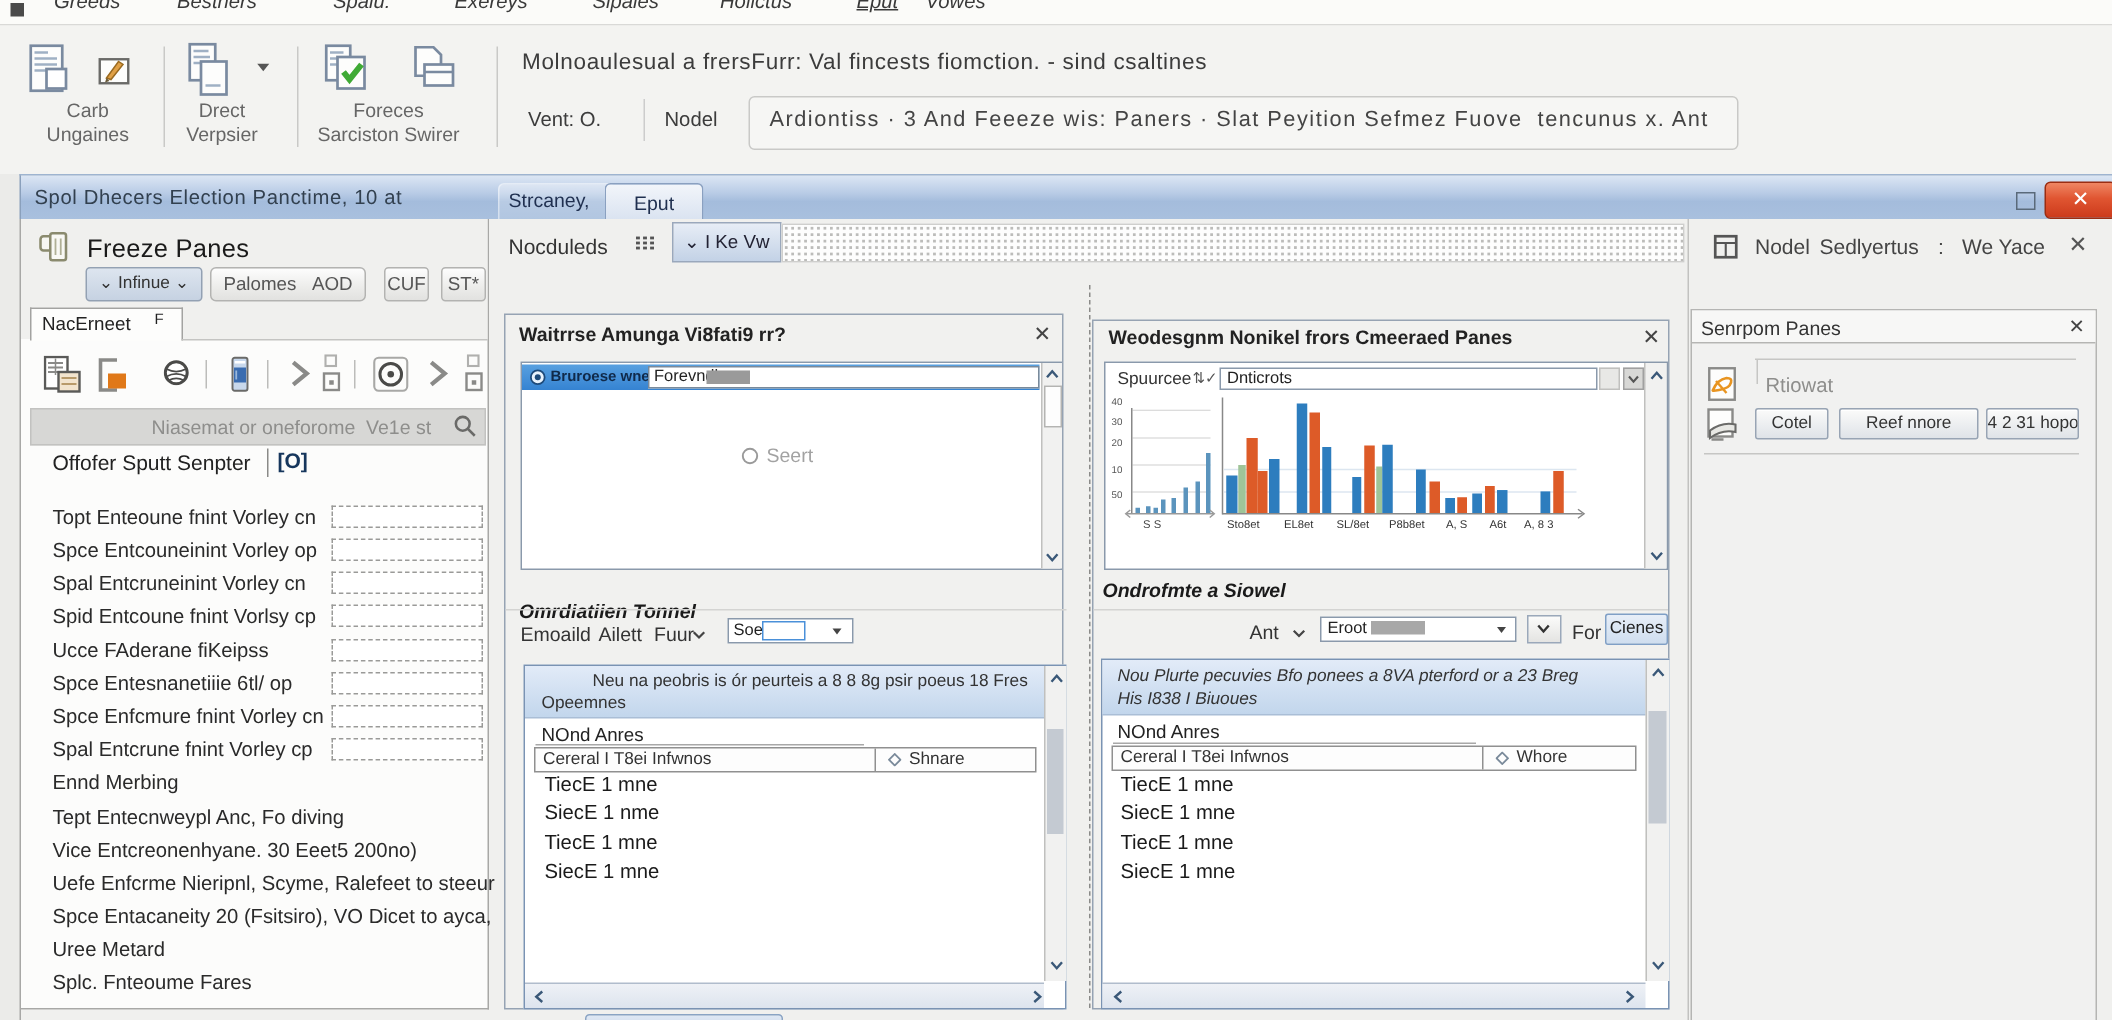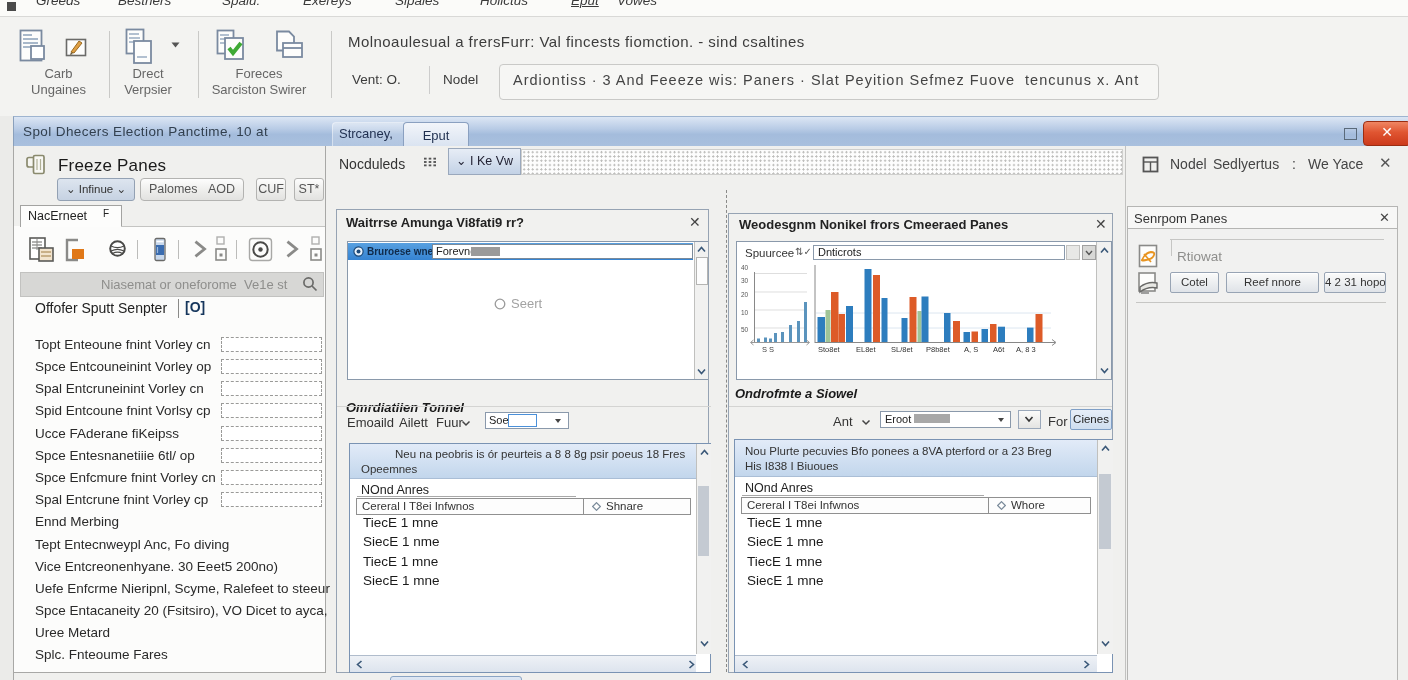--- a/index.html
+++ b/index.html
@@ -429,21 +429,21 @@
     </div>
     <div class="abs" style="left:289px;top:196px;width:21px;height:17px;background:linear-gradient(#fbfbfa,#e4e4e2);border:1px solid #9aa8ba;">
       <svg class="abs" style="left:5px;top:5px;" width="10" height="7" viewBox="0 0 10 7">
           <path d="M1.5 1 L5 5 L8.5 1" fill="none" stroke="#333" stroke-width="1.6"></path>
         </svg>
     </div>
     <div class="abs" style="left:319px;top:200px;font-size:13px;color:#333;">For</div>
     <div class="abs" style="left:341px;top:195px;width:40px;height:19px;background:linear-gradient(#e7eef8,#cfdeef);border:1px solid #7f9fc6;border-radius:2px;font-size:11.5px;color:#222;text-align:center;line-height:19px;">Cienes</div>
 
     <div class="abs" style="left:5px;top:225px;width:377px;height:232px;background:#fff;border:1px solid #7a93b3;">
-      <div class="abs" style="left:0;top:0;width:377px;height:36px;background:linear-gradient(#e2ebf8,#c2d6ec);border-bottom:1px solid #aabed6;">
+      <div class="abs" style="left:0;top:0;width:377px;height:36px;background:linear-gradient(#e2ebf8,#c2d6ec);border-bottom:1px solid #aabed6;font-style:italic;">
         <span class="abs" style="left:10px;top:5px;font-size:11.5px;color:#333;">Nou Plurte pecuvies Bfo ponees a 8VA pterford or a 23 Breg</span>
         <span class="abs" style="left:10px;top:20px;font-size:11.5px;color:#333;">His I838 I Biuoues</span>
       </div>
       <span class="abs" style="left:10px;top:41px;font-size:12.5px;color:#222;">NOnd Anres</span>
       <div class="abs" style="left:7px;top:55px;width:242px;height:1px;background:#a8a8a8;"></div>
       <div class="abs" style="left:6px;top:57px;width:348px;height:15px;background:#fdfdfd;border:1px solid #909090;">
         <span class="abs" style="left:5px;top:1px;font-size:11.5px;color:#333;">Cereral I T8ei Infwnos</span>
         <div class="abs" style="left:246px;top:0;width:1px;height:15px;background:#909090;"></div>
         <svg class="abs" style="left:255px;top:3px;" width="9" height="9" viewBox="0 0 9 9">
             <rect x="1.8" y="1.8" width="5.4" height="5.4" fill="none" stroke="#7a8a9a" stroke-width="1.2" transform="rotate(45 4.5 4.5)"></rect>

